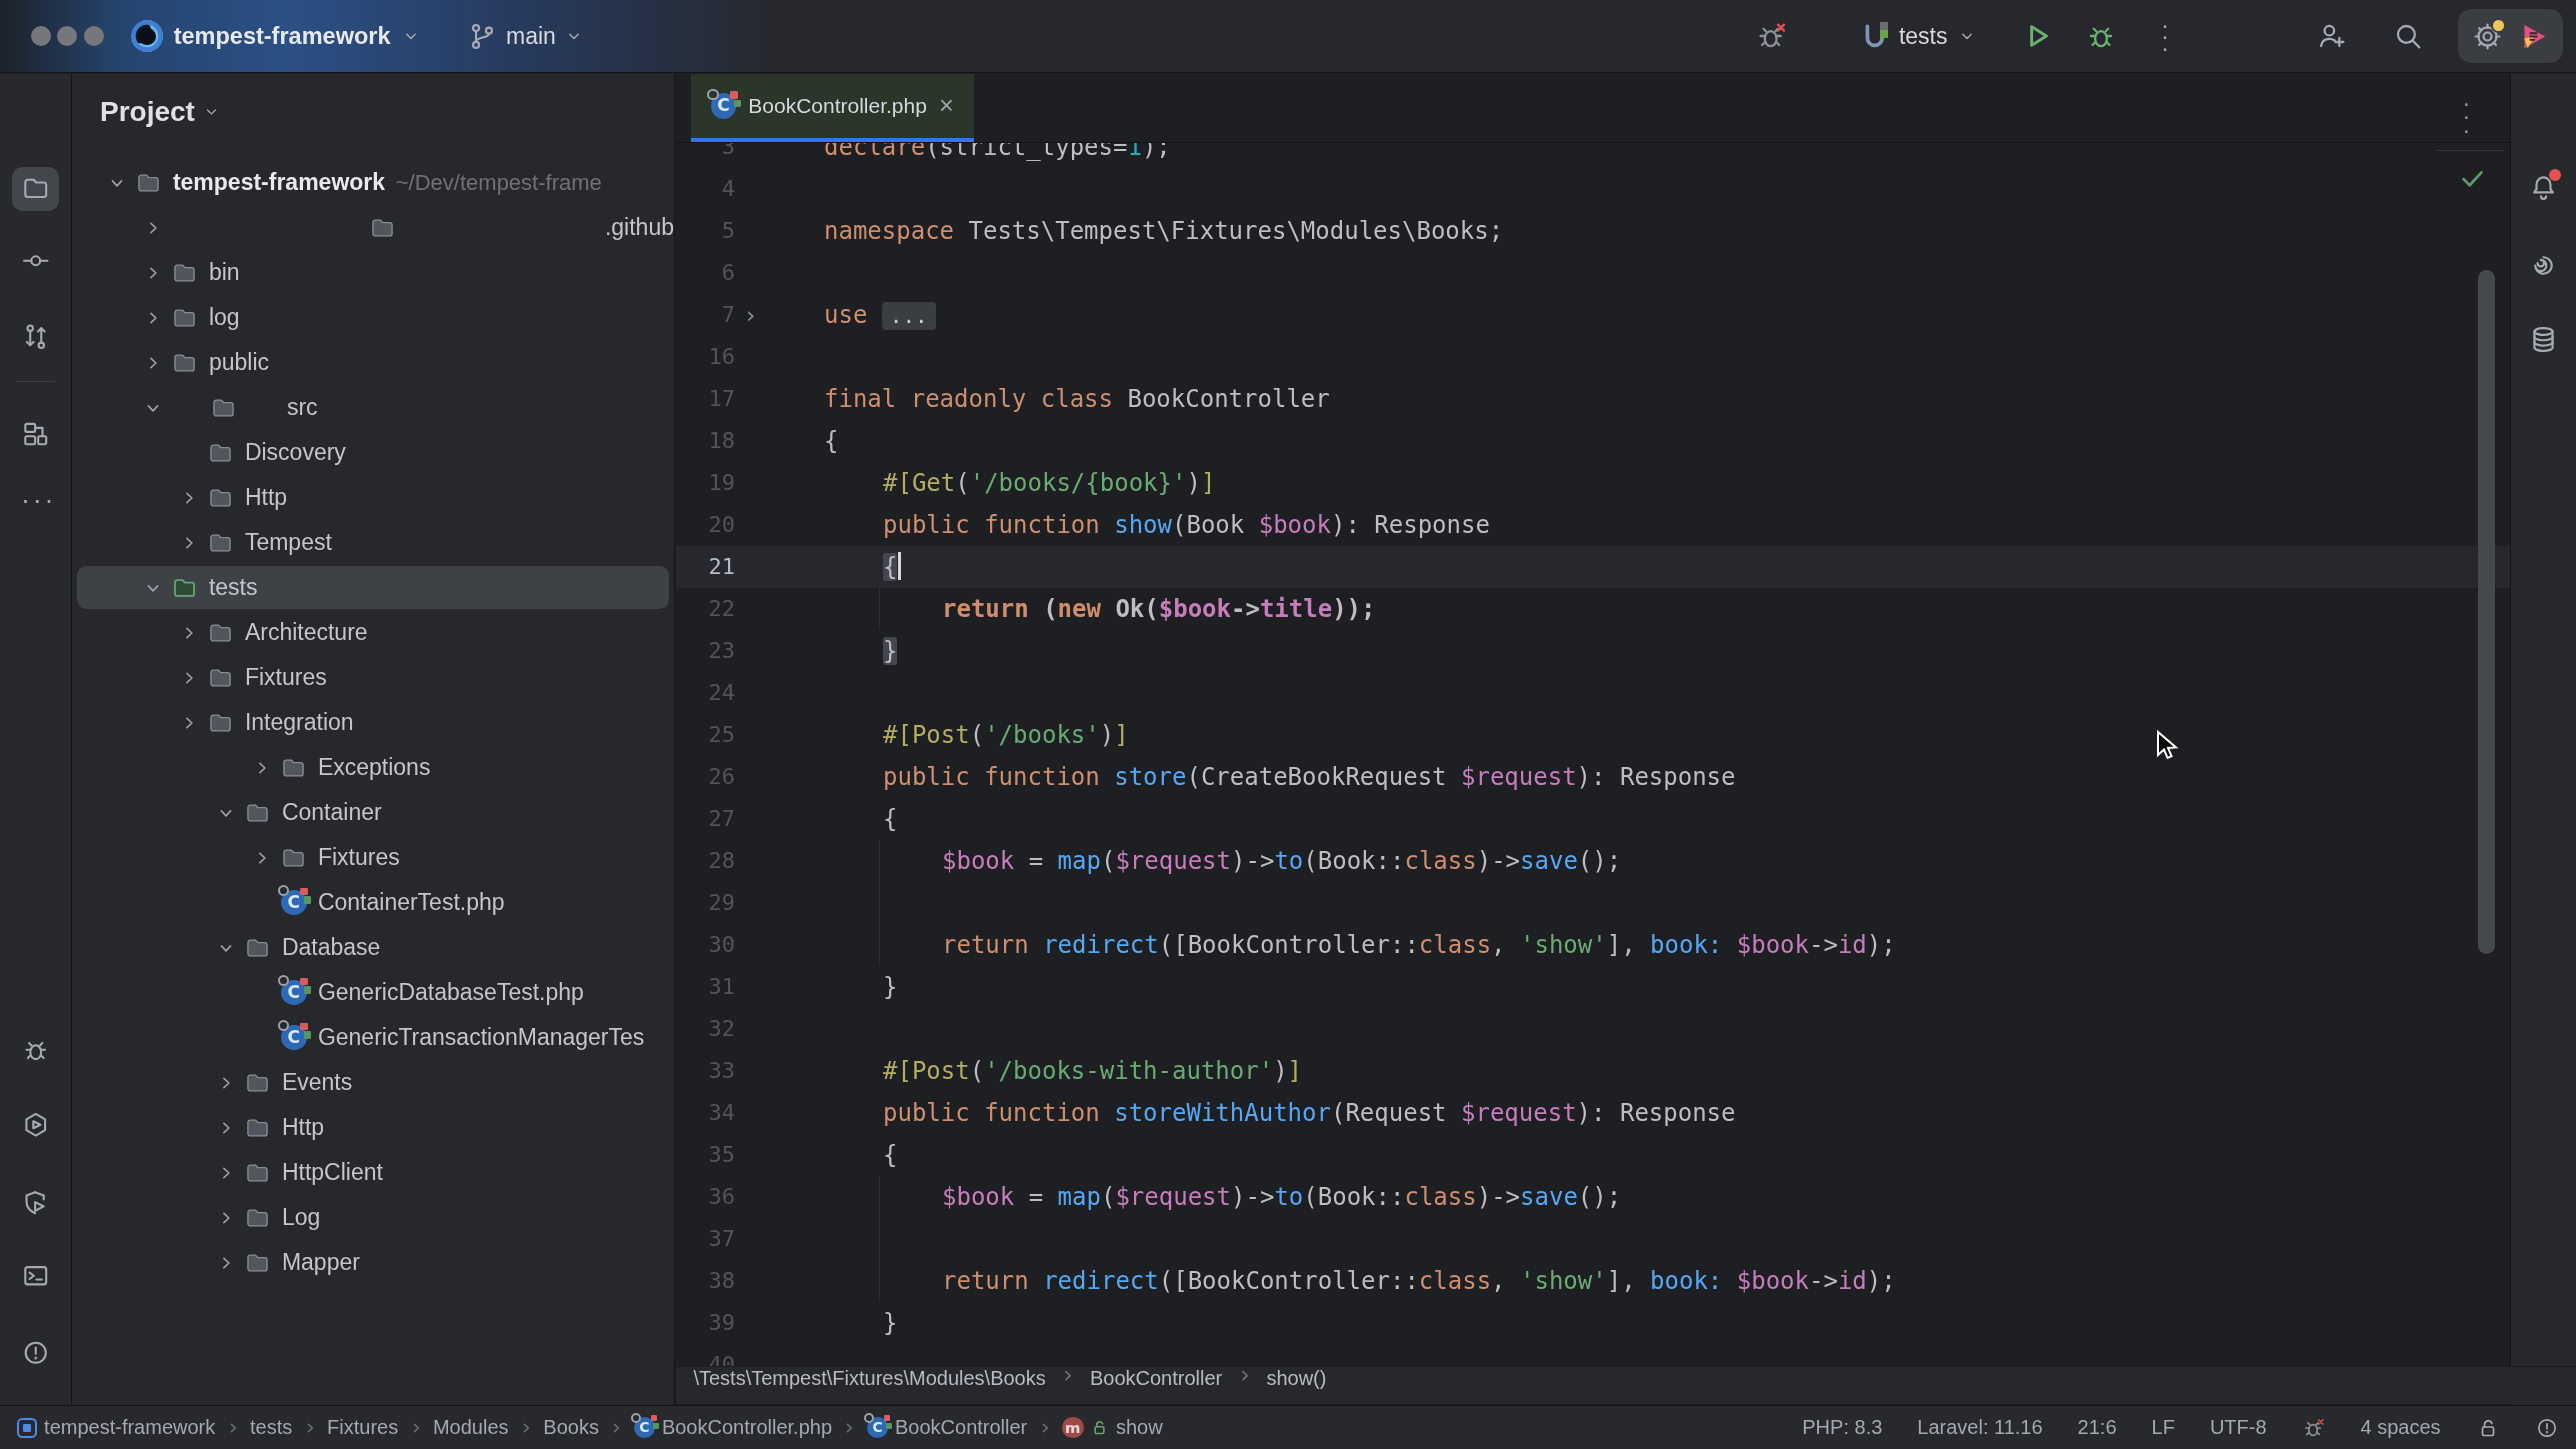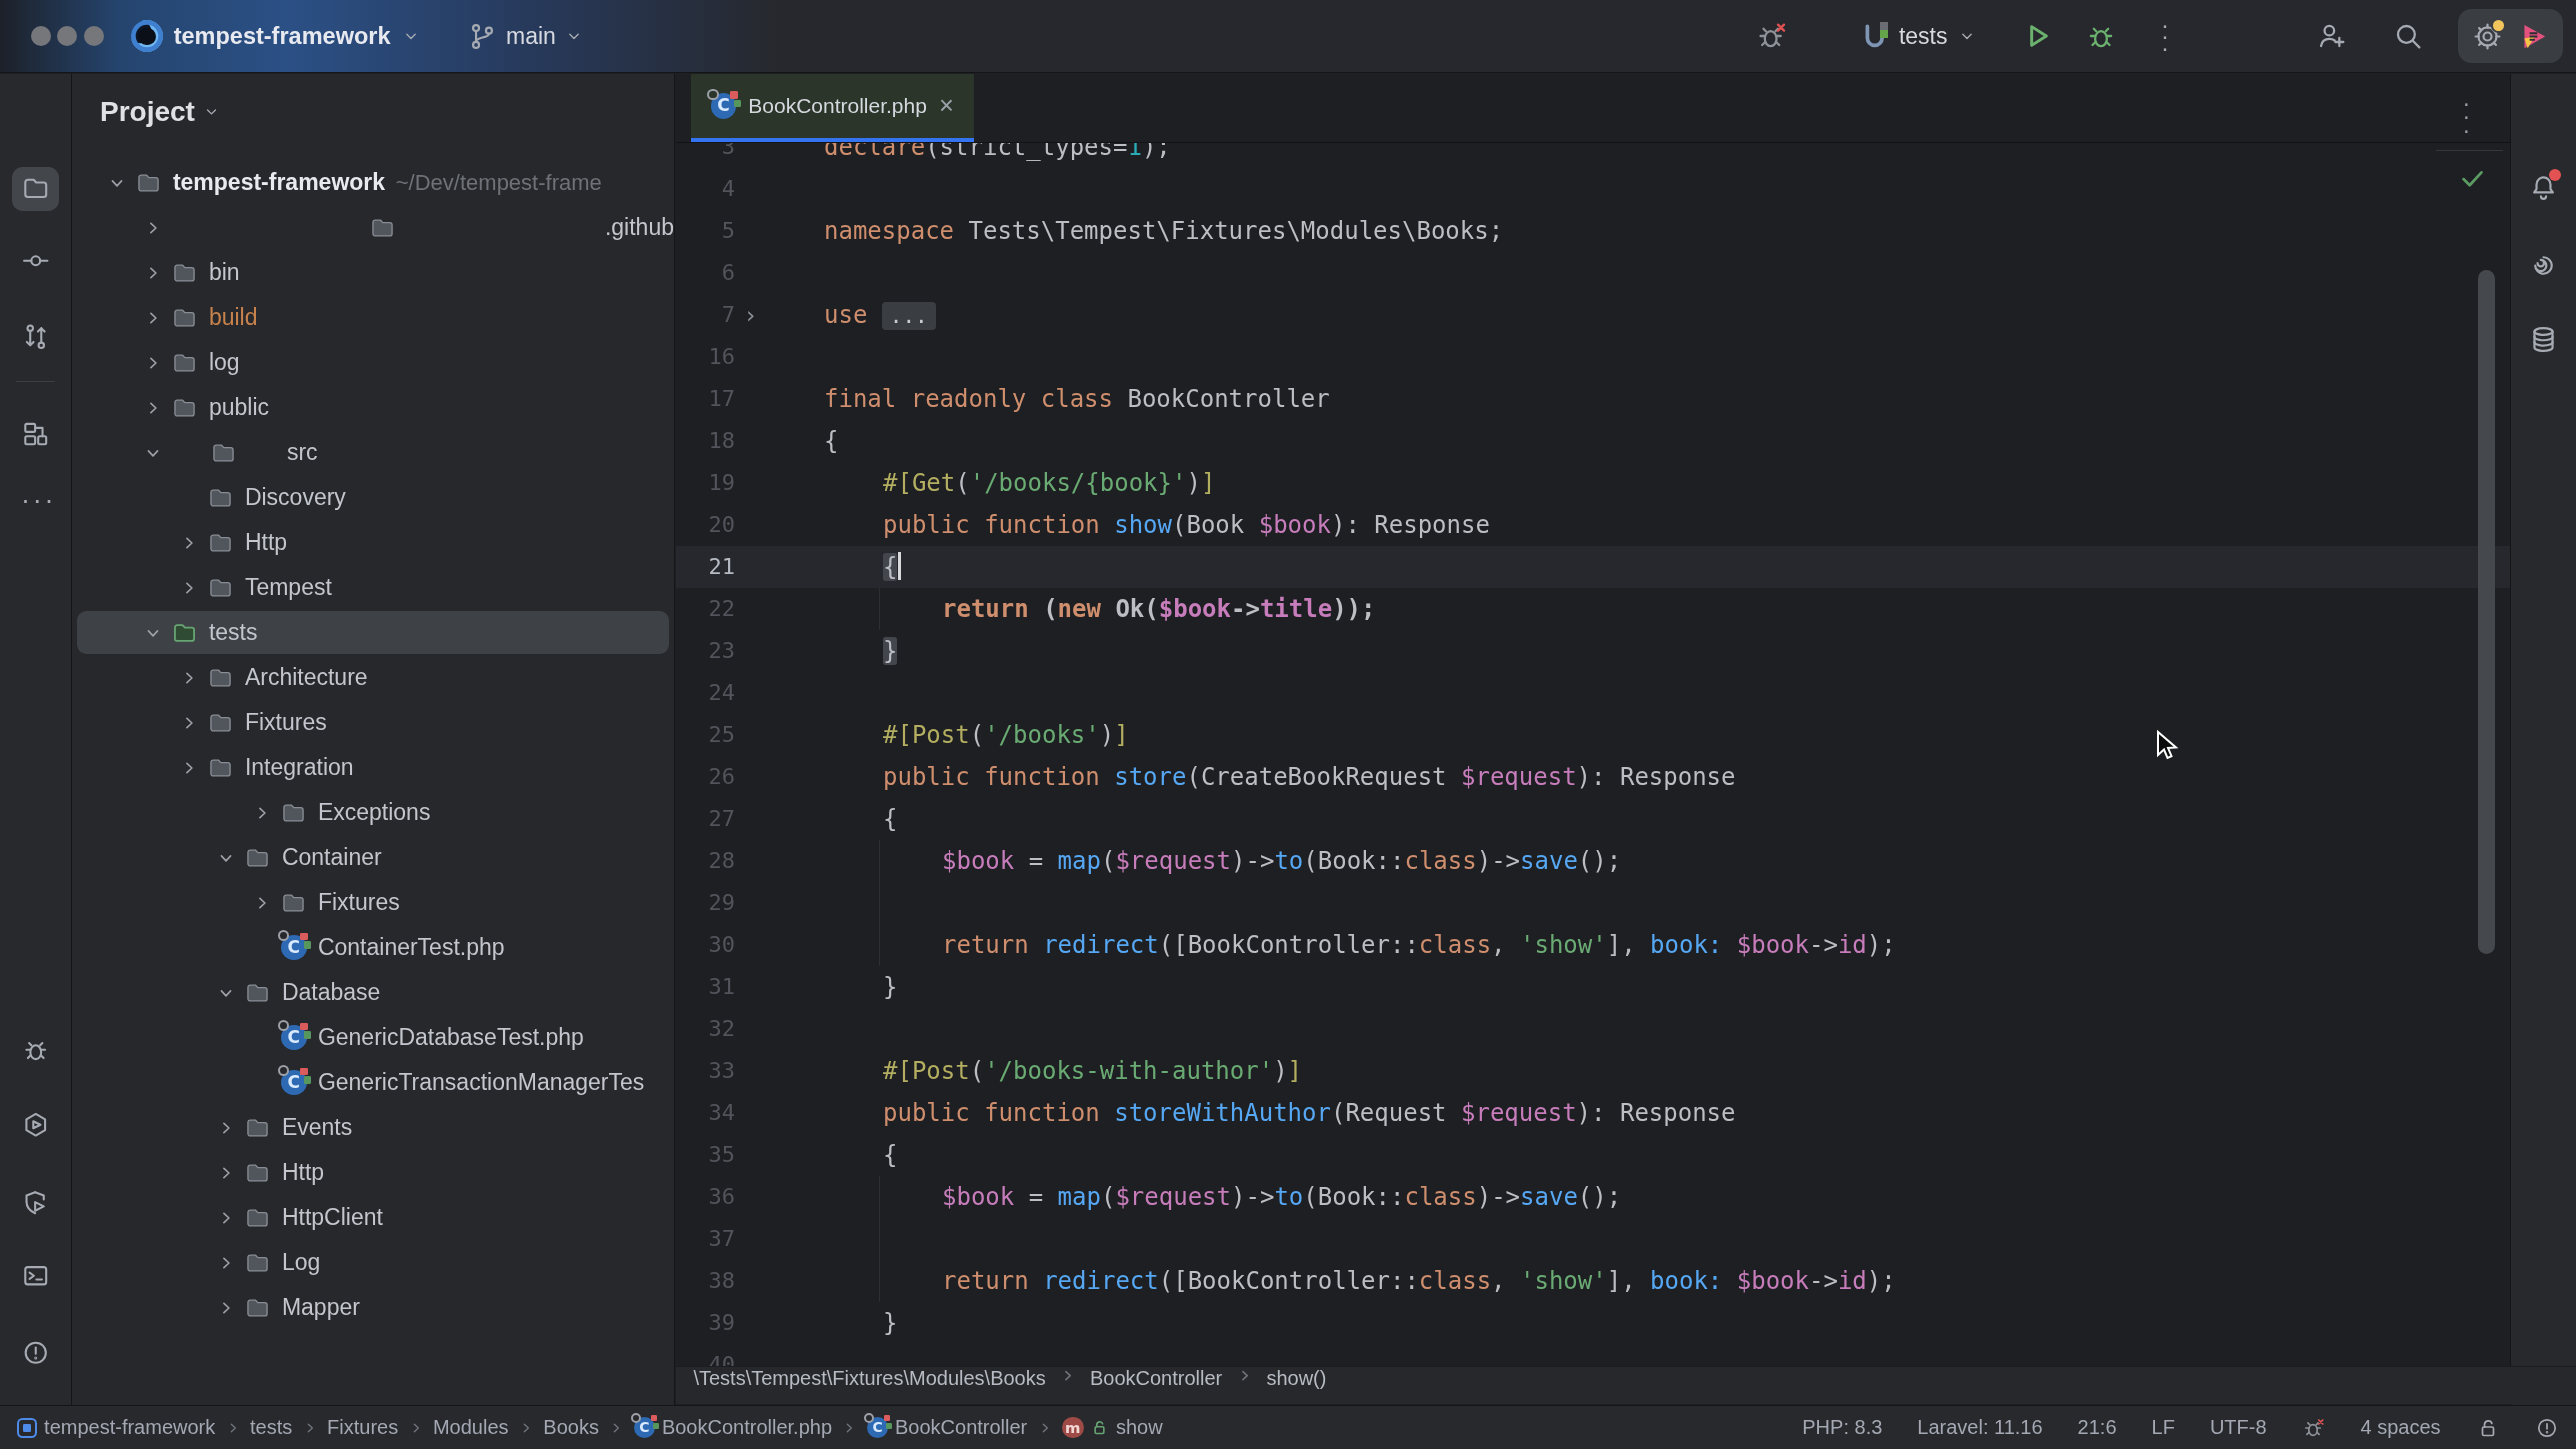--- a/index.html
+++ b/index.html
@@ -342,33 +342,20 @@
           <svg viewBox="0 0 24 24">
             <polyline points="9.5,6.5 15.5,12 9.5,17.5"></polyline>
           </svg>
         </span>
         <span class="ticon fold-ic">
           <svg viewBox="0 0 24 24">
             <path d="M3.5 7.5c0-1.1.9-2 2-2h4.8l2 2.2h6.2c1.1 0 2 .9 2 2v7.8c0 1.1-.9 2-2 2h-13c-1.1 0-2-.9-2-2z"></path>
           </svg>
         </span>
         <span class="tlabel">bin</span>
-      </div>
-      <div class="tree-row" style="padding-left: 67px;">
-        <span class="tchev">
-          <svg viewBox="0 0 24 24">
-            <polyline points="9.5,6.5 15.5,12 9.5,17.5"></polyline>
-          </svg>
-        </span>
-        <span class="ticon fold-ic">
-          <svg viewBox="0 0 24 24">
-            <path d="M3.5 7.5c0-1.1.9-2 2-2h4.8l2 2.2h6.2c1.1 0 2 .9 2 2v7.8c0 1.1-.9 2-2 2h-13c-1.1 0-2-.9-2-2z"></path>
-          </svg>
-        </span>
-        <span class="tlabel excluded">build</span>
       </div>
       <div class="tree-row" style="padding-left: 67px;">
         <span class="tchev">
           <svg viewBox="0 0 24 24">
             <polyline points="9.5,6.5 15.5,12 9.5,17.5"></polyline>
           </svg>
         </span>
         <span class="ticon fold-ic">
           <svg viewBox="0 0 24 24">
             <path d="M3.5 7.5c0-1.1.9-2 2-2h4.8l2 2.2h6.2c1.1 0 2 .9 2 2v7.8c0 1.1-.9 2-2 2h-13c-1.1 0-2-.9-2-2z"></path>

